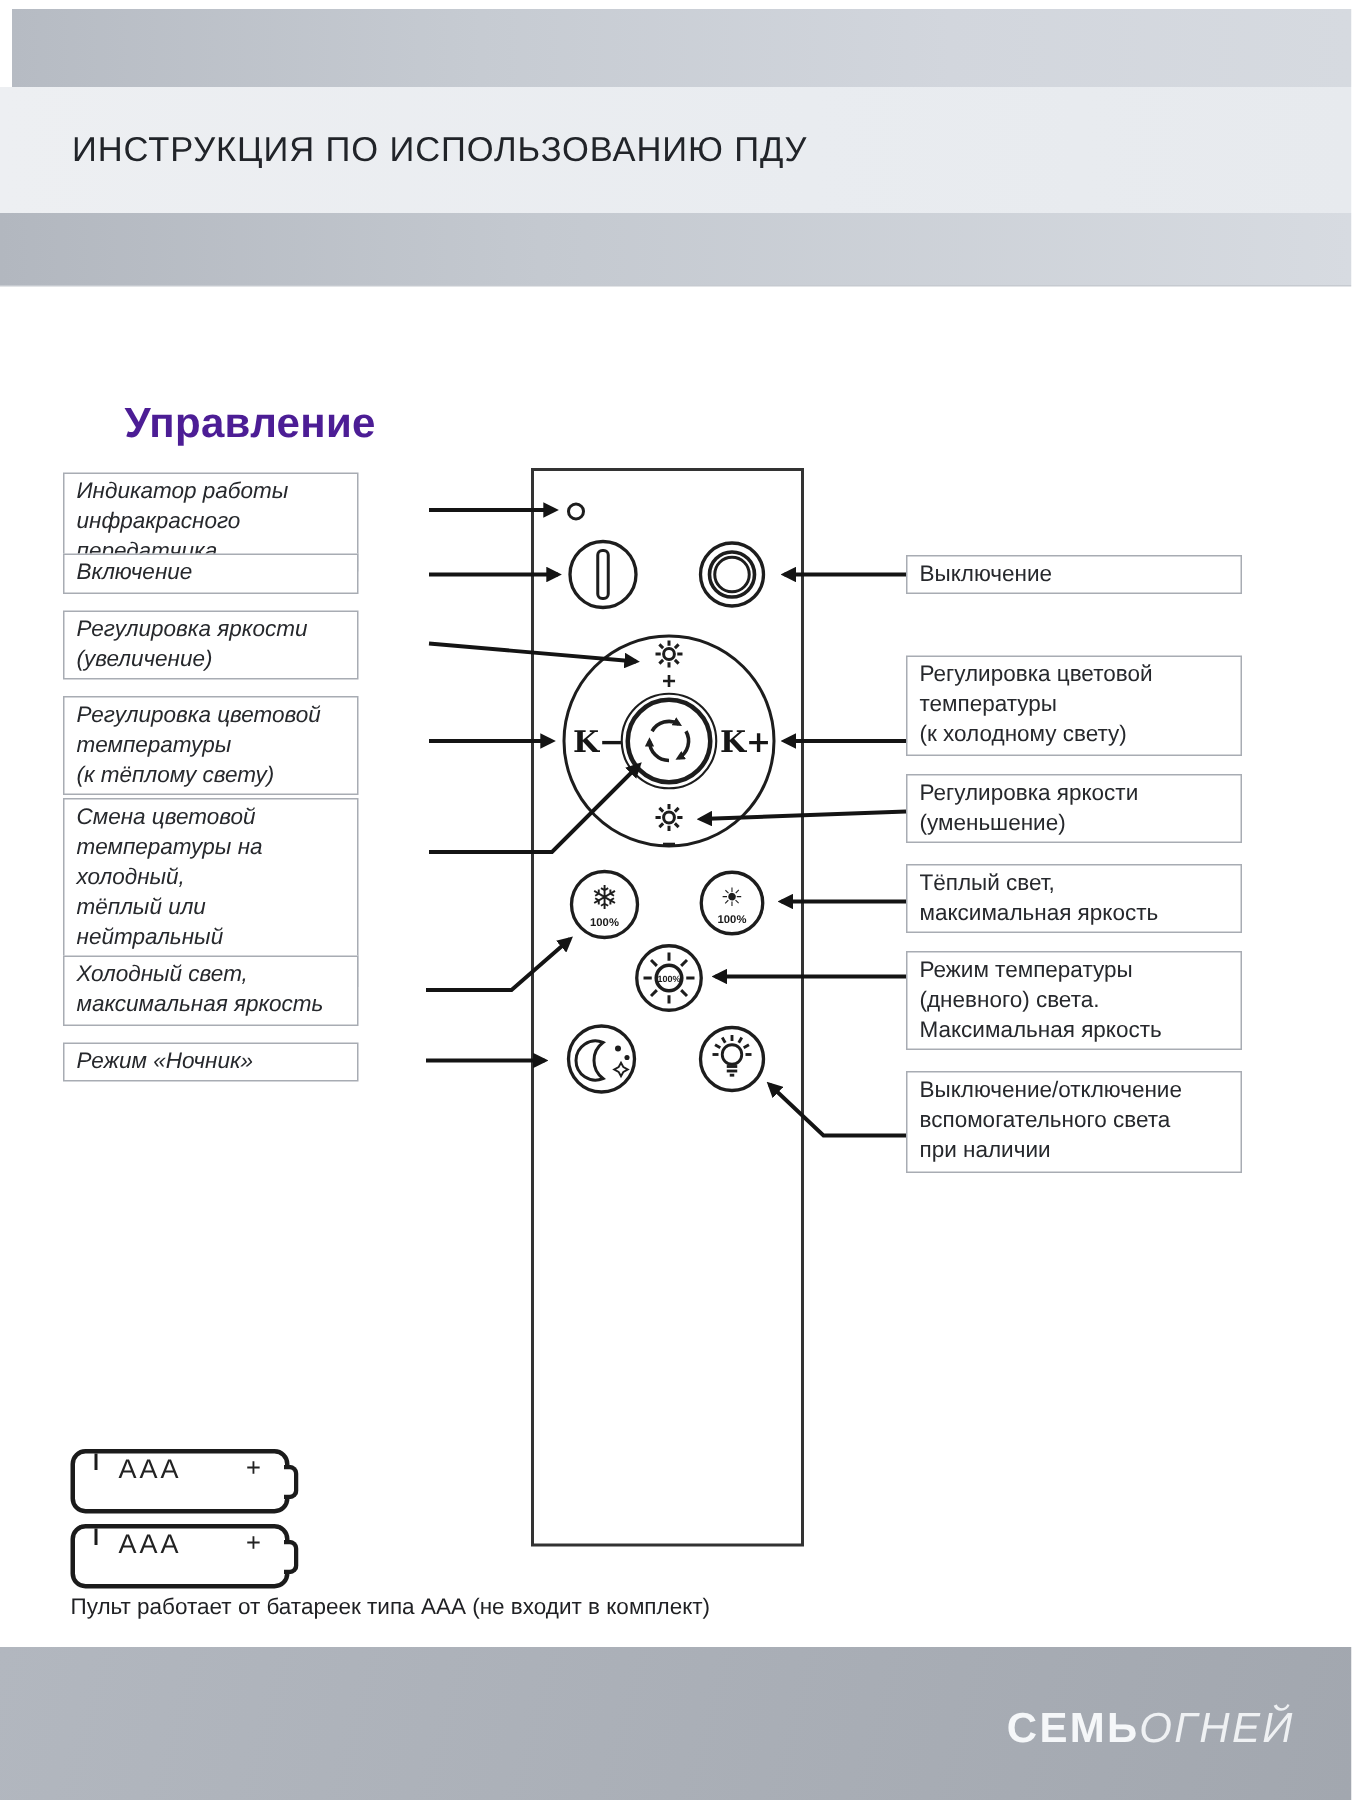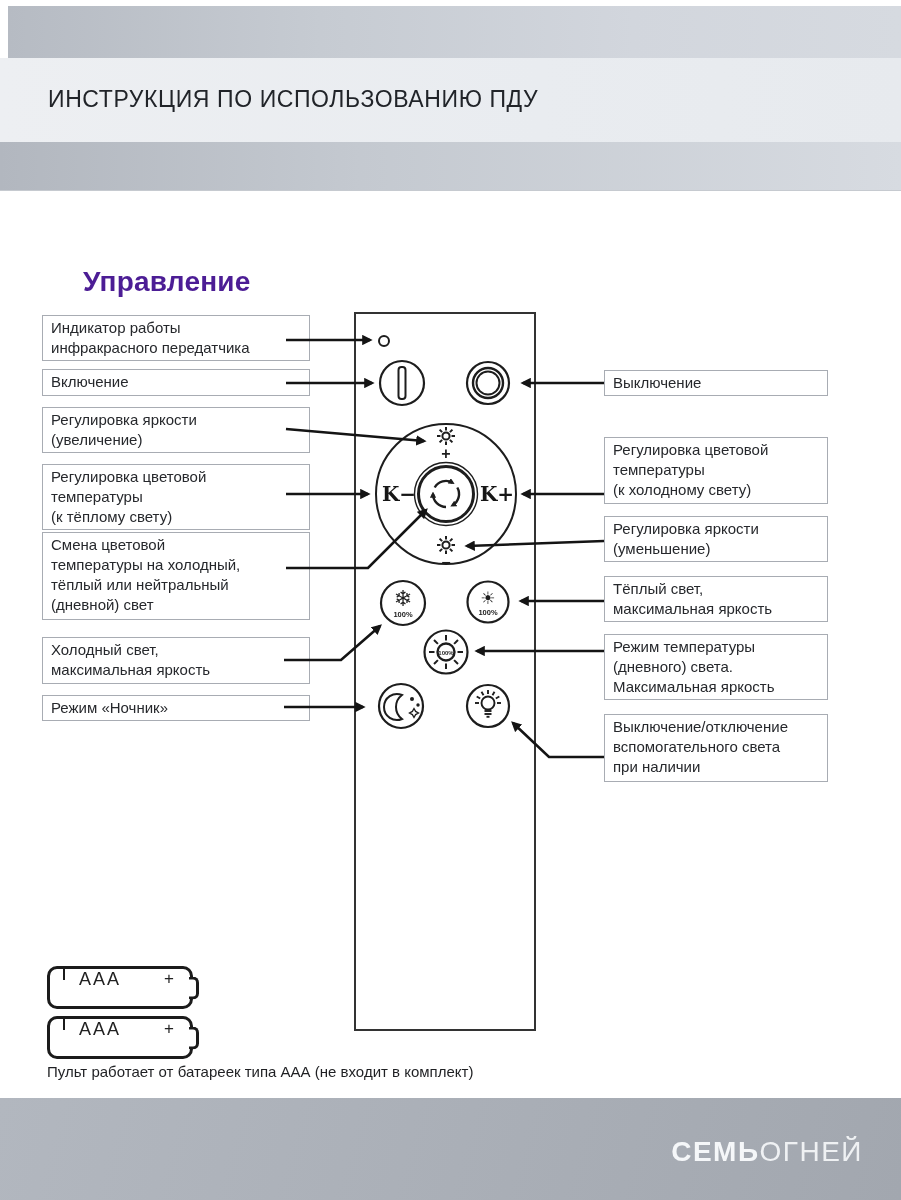--- a/index.html
+++ b/index.html
@@ -31,21 +31,21 @@
   .section-heading{
     position:absolute;left:42px;top:266px;
     font-size:28px;font-weight:bold;color:#4c1d95;letter-spacing:.2px;margin-left:41px;
   }
   
   .callout{
     position:absolute;background:#ffffff;border:1px solid #a8acb3;
     box-sizing:border-box;padding:2px 8px;
     font-size:15px;line-height:20px;color:#26282c;white-space:pre-line;
   }
-  .callout.left{left:42px;width:268px;}
+  .callout.left{left:42px;width:197px;font-style:italic;}
   .callout.right{left:604px;width:224px;}
   
   .battery{
     position:absolute;left:47px;width:146px;height:43px;box-sizing:border-box;
     border:3px solid #1b1b1b;border-radius:10px;background:#fff;
     display:flex;align-items:flex-start;
   }
   .battery .term{width:2px;height:11px;background:#1b1b1b;margin-left:13px;}
   .battery .type{margin-left:14px;font-size:18px;letter-spacing:2px;color:#222;}
   .battery .plus{margin-left:auto;margin-right:16px;font-size:17px;color:#222;}
@@ -60,21 +60,21 @@
   
   .bottom-band{
     position:absolute;left:0;top:1098px;width:901px;height:102px;
     background:linear-gradient(105deg,#b2b7bf 0%,#abb0b8 45%,#a2a7af 100%);
   }
   .brand{
     position:absolute;right:38px;top:1136px;
     font-size:28px;color:#f5f7f9;letter-spacing:1.5px;
   }
   .brand .b{font-weight:bold;}
-  .brand .l{font-weight:normal;opacity:.93;}
+  .brand .l{font-weight:normal;opacity:.93;font-style:italic;}
   
   svg.diagram{position:absolute;left:0;top:0;}
   .stroke{stroke:#1d1d1d;fill:none;}
 </style>
 </head>
 <body>
 
 <div class="band-a"></div>
 <div class="title-band"></div>
 <div class="page-title">ИНСТРУКЦИЯ ПО ИСПОЛЬЗОВАНИЮ ПДУ</div>

